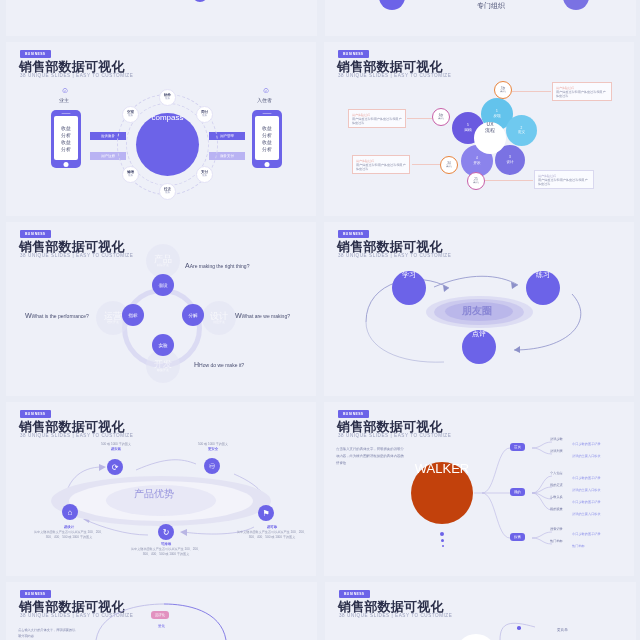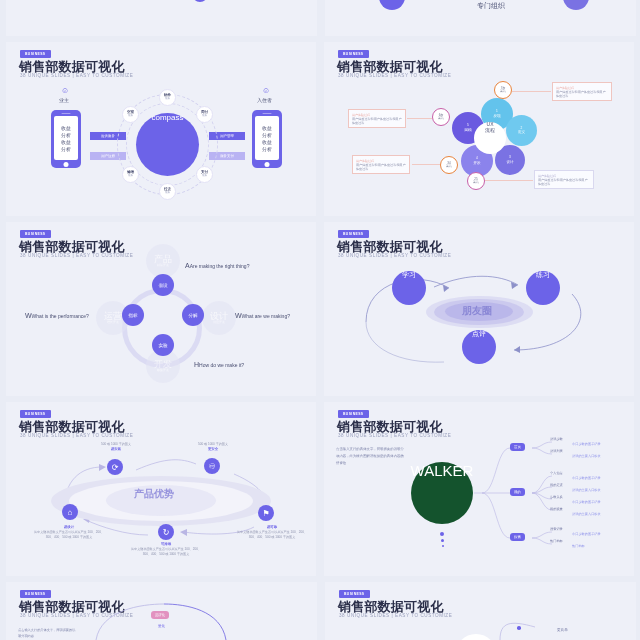--- a/index.html
+++ b/index.html
@@ -385,21 +385,21 @@
         <polygon points="262,112 258,105 266,105" fill="#b9b6e4"></polygon>
         <path d="M248 125 C230 135, 190 132, 178 130" fill="none" stroke="#b9b6e4" stroke-width=".7"></path>
         <polygon points="174,130 181,127 181,134" fill="#b9b6e4"></polygon>
         <path d="M142 133 C120 133, 95 125, 80 118" fill="none" stroke="#b9b6e4" stroke-width=".7"></path>
         <polygon points="77,117 84,114 83,121" fill="#b9b6e4"></polygon>
       </svg>
 
       <div class="ellipse" style="left:45px;top:74px;width:220px;height:50px;background:#e3e3f3;"></div>
       <div class="ellipse" style="left:63px;top:79px;width:184px;height:40px;background:#f3f3fa;"></div>
       <div class="ellipse" style="left:100px;top:83px;width:110px;height:31px;background:#e8e8f6;"></div>
-      <div class="txt" style="left:128px;top:85px;font-size:10px;color:#9794dd;font-weight:bold;">产品优势</div>
+      <div class="txt" style="left:128px;top:85px;font-size:10px;color:#9794dd;font-weight:normal;">产品优势</div>
 
       <div class="icn" style="left:101px;top:57px;">⟳</div>
       <div class="icn" style="left:198px;top:56px;">♾</div>
       <div class="icn" style="left:252px;top:103px;">⚑</div>
       <div class="icn" style="left:152px;top:122px;">↻</div>
       <div class="icn" style="left:56px;top:102px;">⌂</div>
 
       <div class="cap" style="left:75px;top:40px;width:70px;">
         <span>500 或 1000 字的图文</span>
         <b>易安装</b>
@@ -424,21 +424,21 @@
   </div>
 
   <div class="slide">
     <div class="inner">
       <div class="badge">BUSINESS</div>
       <div class="s-title">销售部数据可视化</div>
       <div class="s-sub">38 UNIQUE SLIDES | EASY TO CUSTOMIZE</div>
 
       <div class="txt" style="left:12px;top:44px;width:70px;white-space:normal;font-size:3.4px;color:#7b80a8;line-height:2;">点击输入支行的具体文字，简明扼要的说明分项内容，此为概念图解请根据您的具体内容酌情修改</div>
 
-      <div class="circ ctr" style="left:87px;top:60px;width:62px;height:62px;background:#14532d;color:#fff;font-size:15px;">
+      <div class="circ ctr" style="left:87px;top:60px;width:62px;height:62px;background:#c2410c;color:#fff;font-size:13px;">
         <span>WALKER</span>
       </div>
 
       <svg style="left:0;top:0;width:311px;height:174px;" viewBox="0 0 311 174">
         <path d="M150 91 L158 91 C172 91 172 46 186 46" fill="none" stroke="#b9b6e4" stroke-width=".6"></path>
         <path d="M158 91 L186 91" fill="none" stroke="#b9b6e4" stroke-width=".6"></path>
         <path d="M158 91 C172 91 172 136 186 136" fill="none" stroke="#b9b6e4" stroke-width=".6"></path>
         <path d="M208 46 C218 46 218 40 228 40" fill="none" stroke="#b9b6e4" stroke-width=".6"></path>
         <path d="M208 46 C218 46 218 52 228 52" fill="none" stroke="#b9b6e4" stroke-width=".6"></path>
         <path d="M208 91 C218 91 218 74 228 74" fill="none" stroke="#b9b6e4" stroke-width=".6"></path>

